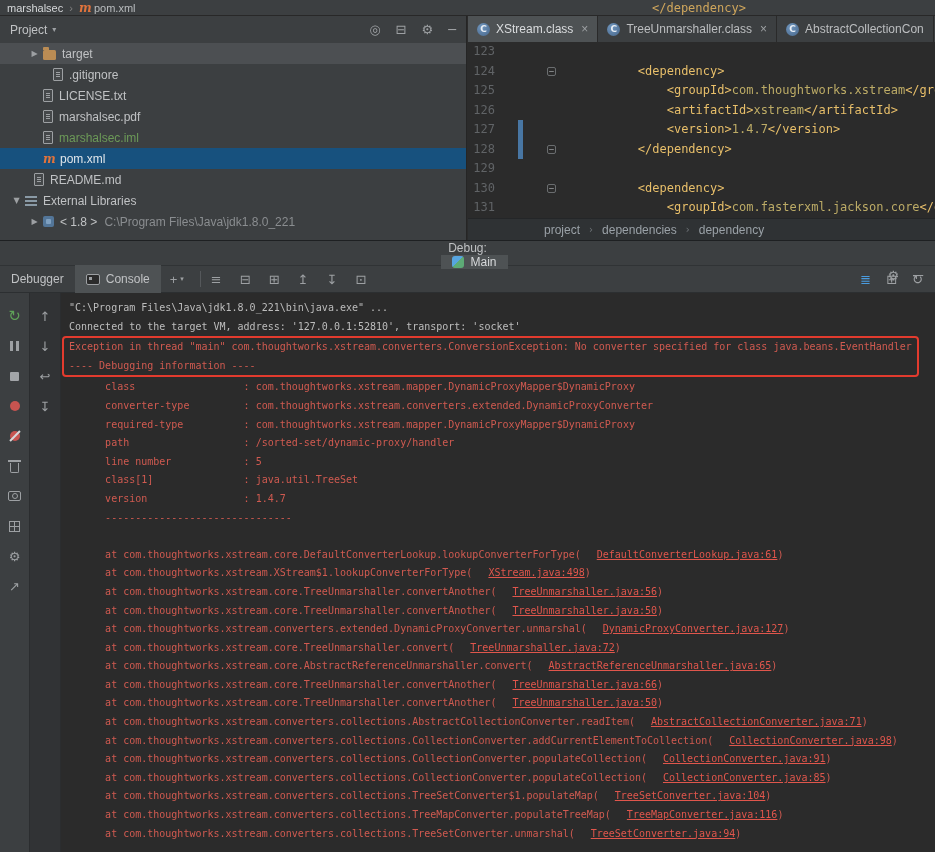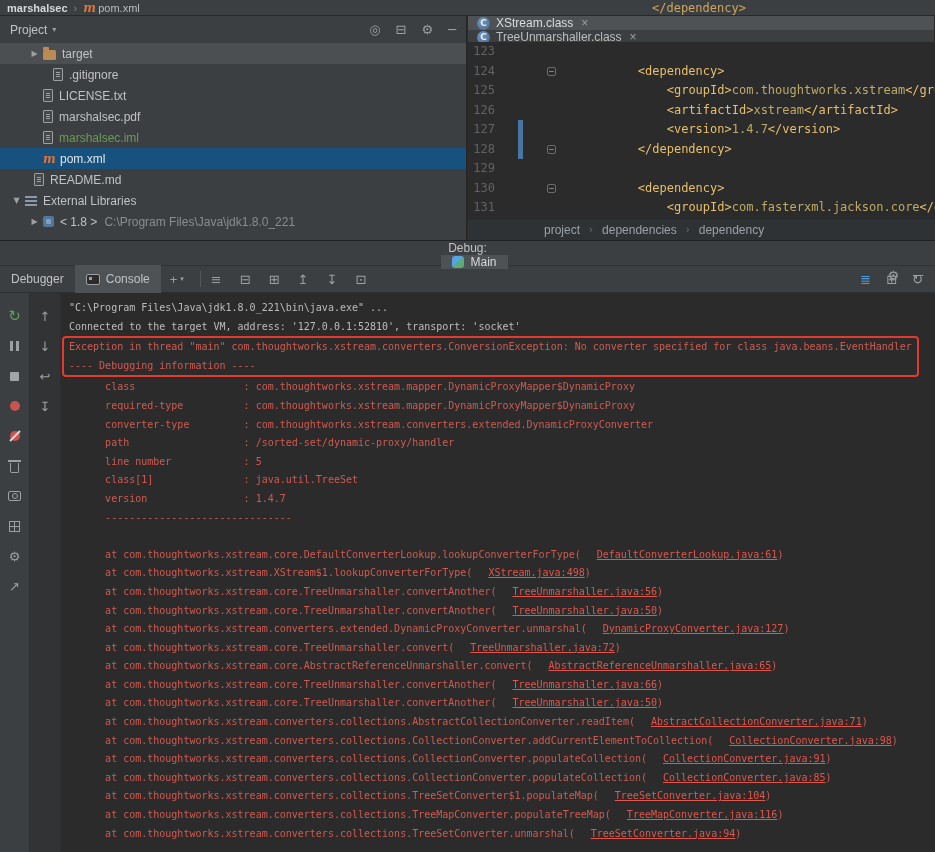--- a/index.html
+++ b/index.html
@@ -10,21 +10,21 @@
          --panel_bg:#3c3f41; --editor_bg:#2b2b2b; }
 
   .ico { display:inline-block; font-family:"DejaVu Sans",sans-serif; font-size:13px; color:#9da0a3; line-height:1; }
   .ico.big { font-size:15px; }
   .g-green { color:#5fa158; }
   .g-blue  { color:#4a9ce0; }
 
   
   .titlebar { position:absolute; left:0; top:0; width:935px; height:16px; background:var(--panel_bg);
               border-bottom:1px solid #282828; display:flex; align-items:center; padding-left:7px; font-size:11px; z-index:5; }
-  .tb-project { font-weight:bold; color:#d6d8da; }
+  .tb-project { font-weight:normal; color:#d6d8da; }
   .tb-sep { margin:0 6px; color:#808080; }
   .tb-file { color:#b9bcbe; margin-left:4px; }
   .tb-overflow { position:absolute; left:652px; top:1px; font:12px "DejaVu Sans Mono",monospace; color:#cfa65c; }
 
   .ti { display:inline-block; position:relative; vertical-align:middle; }
   .i-maven { width:11px; height:12px; font:italic bold 12px "DejaVu Serif",serif; color:#e0733c; line-height:12px; text-align:center; }
   .i-maven::after { content:"m"; }
   .i-folder { width:13px; height:10px; background:#ba8c54; border-radius:1.5px; margin-top:2px; }
   .i-folder::before { content:""; position:absolute; top:-3px; left:0; width:6px; height:3px; background:#ba8c54; border-radius:1px 1px 0 0; }
   .i-file { width:10px; height:13px; background:#45484a; border:1px solid #9da0a3; border-radius:1px; }
@@ -48,21 +48,21 @@
   .tree-row { height:21px; display:flex; align-items:center; color:#c0c2c4; white-space:nowrap; }
   .tree-row.sel-inactive { background:var(--inactive_selection); }
   .tree-row.sel-active { background:var(--selection_blue); color:#dfe5ea; }
   .tree-arrow { width:17px; min-width:17px; text-align:center; font-size:8px; color:#9da0a3; font-family:"DejaVu Sans",sans-serif; }
   .tree-label { margin-left:6px; }
   .tree-label.green { color:var(--green_file); }
   .tree-sublabel { color:#8a8d90; margin-left:7px; }
 
   
   .editor { position:absolute; left:468px; top:16px; width:467px; height:224px; background:var(--editor_bg); }
-  .etabs { height:26px; display:flex; background:var(--panel_bg); overflow:hidden;flex-direction:column; }
+  .etabs { height:26px; display:flex; background:var(--panel_bg); overflow:hidden; }
   .etab { display:flex; align-items:center; gap:6px; padding:0 9px; font-size:12px; color:#bcbec0;
           border-right:1px solid #2a2a2a; background:var(--panel_bg); white-space:nowrap; }
   .etab.active { background:#4e5254; color:#dadcde; }
   .etab .close { color:#9da0a3; font-size:12px; margin-left:2px; }
   .code { position:relative; height:176px; overflow:hidden; font:12px/19.5px "DejaVu Sans Mono",monospace; }
   .code-row { display:flex; height:19.5px;gap:20px; }
   .ln { width:30px; min-width:30px; text-align:right; color:#606366; padding-right:3px; }
   .vcsbar { width:5px; min-width:5px; }
   .vcsbar.changed { background:#4876a3; }
   .foldc { width:17px; min-width:17px; display:flex; align-items:center; justify-content:center; }
@@ -363,22 +363,22 @@
         </div>
       </div>
     <div class="console" id="console">
         <div class="co-line co-stdout">"C:\Program Files\Java\jdk1.8.0_221\bin\java.exe" ...</div>
         <div class="co-line co-stdout">Connected to the target VM, address: '127.0.0.1:52810', transport: 'socket'</div>
         <div class="error-box">
           <div class="co-line co-stderr">Exception in thread "main" com.thoughtworks.xstream.converters.ConversionException: No converter specified for class java.beans.EventHandler</div>
           <div class="co-line co-stderr">---- Debugging information ----</div>
         </div>
         <div class="co-line co-stderr">      class                  : com.thoughtworks.xstream.mapper.DynamicProxyMapper$DynamicProxy</div>
+        <div class="co-line co-stderr">      converter-type         : com.thoughtworks.xstream.converters.extended.DynamicProxyConverter</div>
         <div class="co-line co-stderr">      required-type          : com.thoughtworks.xstream.mapper.DynamicProxyMapper$DynamicProxy</div>
-        <div class="co-line co-stderr">      converter-type         : com.thoughtworks.xstream.converters.extended.DynamicProxyConverter</div>
         <div class="co-line co-stderr">      path                   : /sorted-set/dynamic-proxy/handler</div>
         <div class="co-line co-stderr">      line number            : 5</div>
         <div class="co-line co-stderr">      class[1]               : java.util.TreeSet</div>
         <div class="co-line co-stderr">      version                : 1.4.7</div>
         <div class="co-line co-stderr">      -------------------------------</div>
         <div class="co-line co-stderr"></div>
         <div class="co-line co-stderr"><span>      at com.thoughtworks.xstream.core.DefaultConverterLookup.lookupConverterForType(</span><span class="co-link">DefaultConverterLookup.java:61</span><span>)</span></div>
         <div class="co-line co-stderr"><span>      at com.thoughtworks.xstream.XStream$1.lookupConverterForType(</span><span class="co-link">XStream.java:498</span><span>)</span></div>
         <div class="co-line co-stderr"><span>      at com.thoughtworks.xstream.core.TreeUnmarshaller.convertAnother(</span><span class="co-link">TreeUnmarshaller.java:56</span><span>)</span></div>
         <div class="co-line co-stderr"><span>      at com.thoughtworks.xstream.core.TreeUnmarshaller.convertAnother(</span><span class="co-link">TreeUnmarshaller.java:50</span><span>)</span></div>

